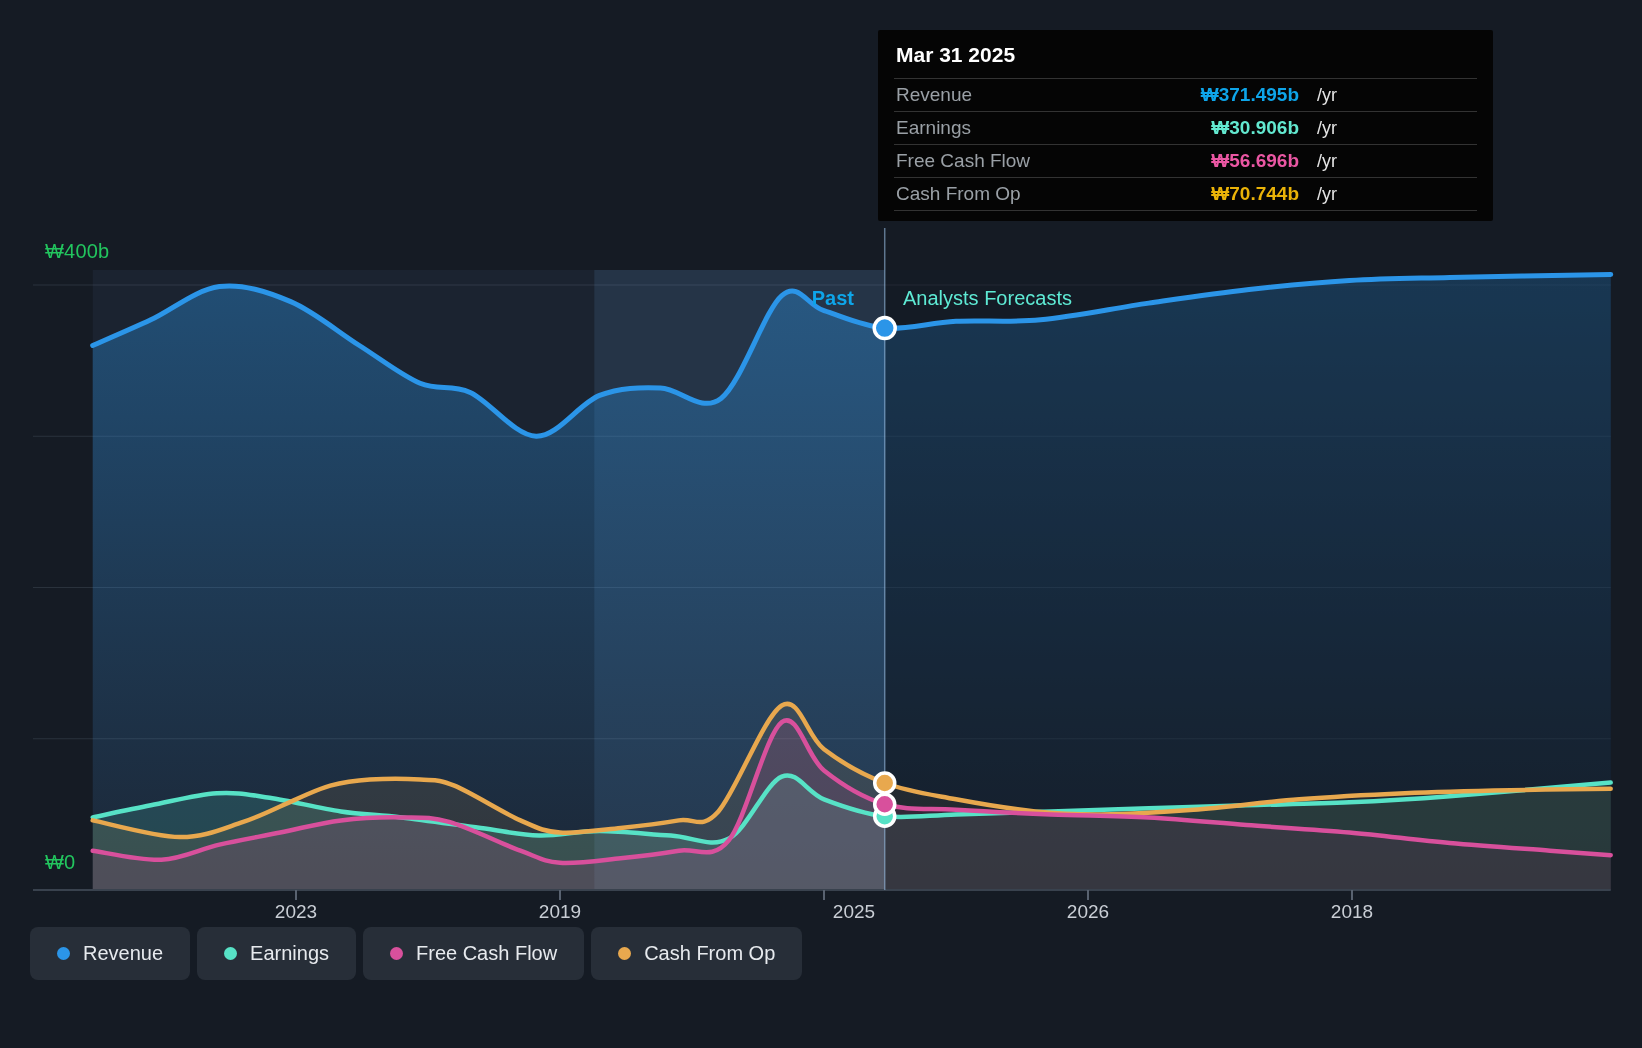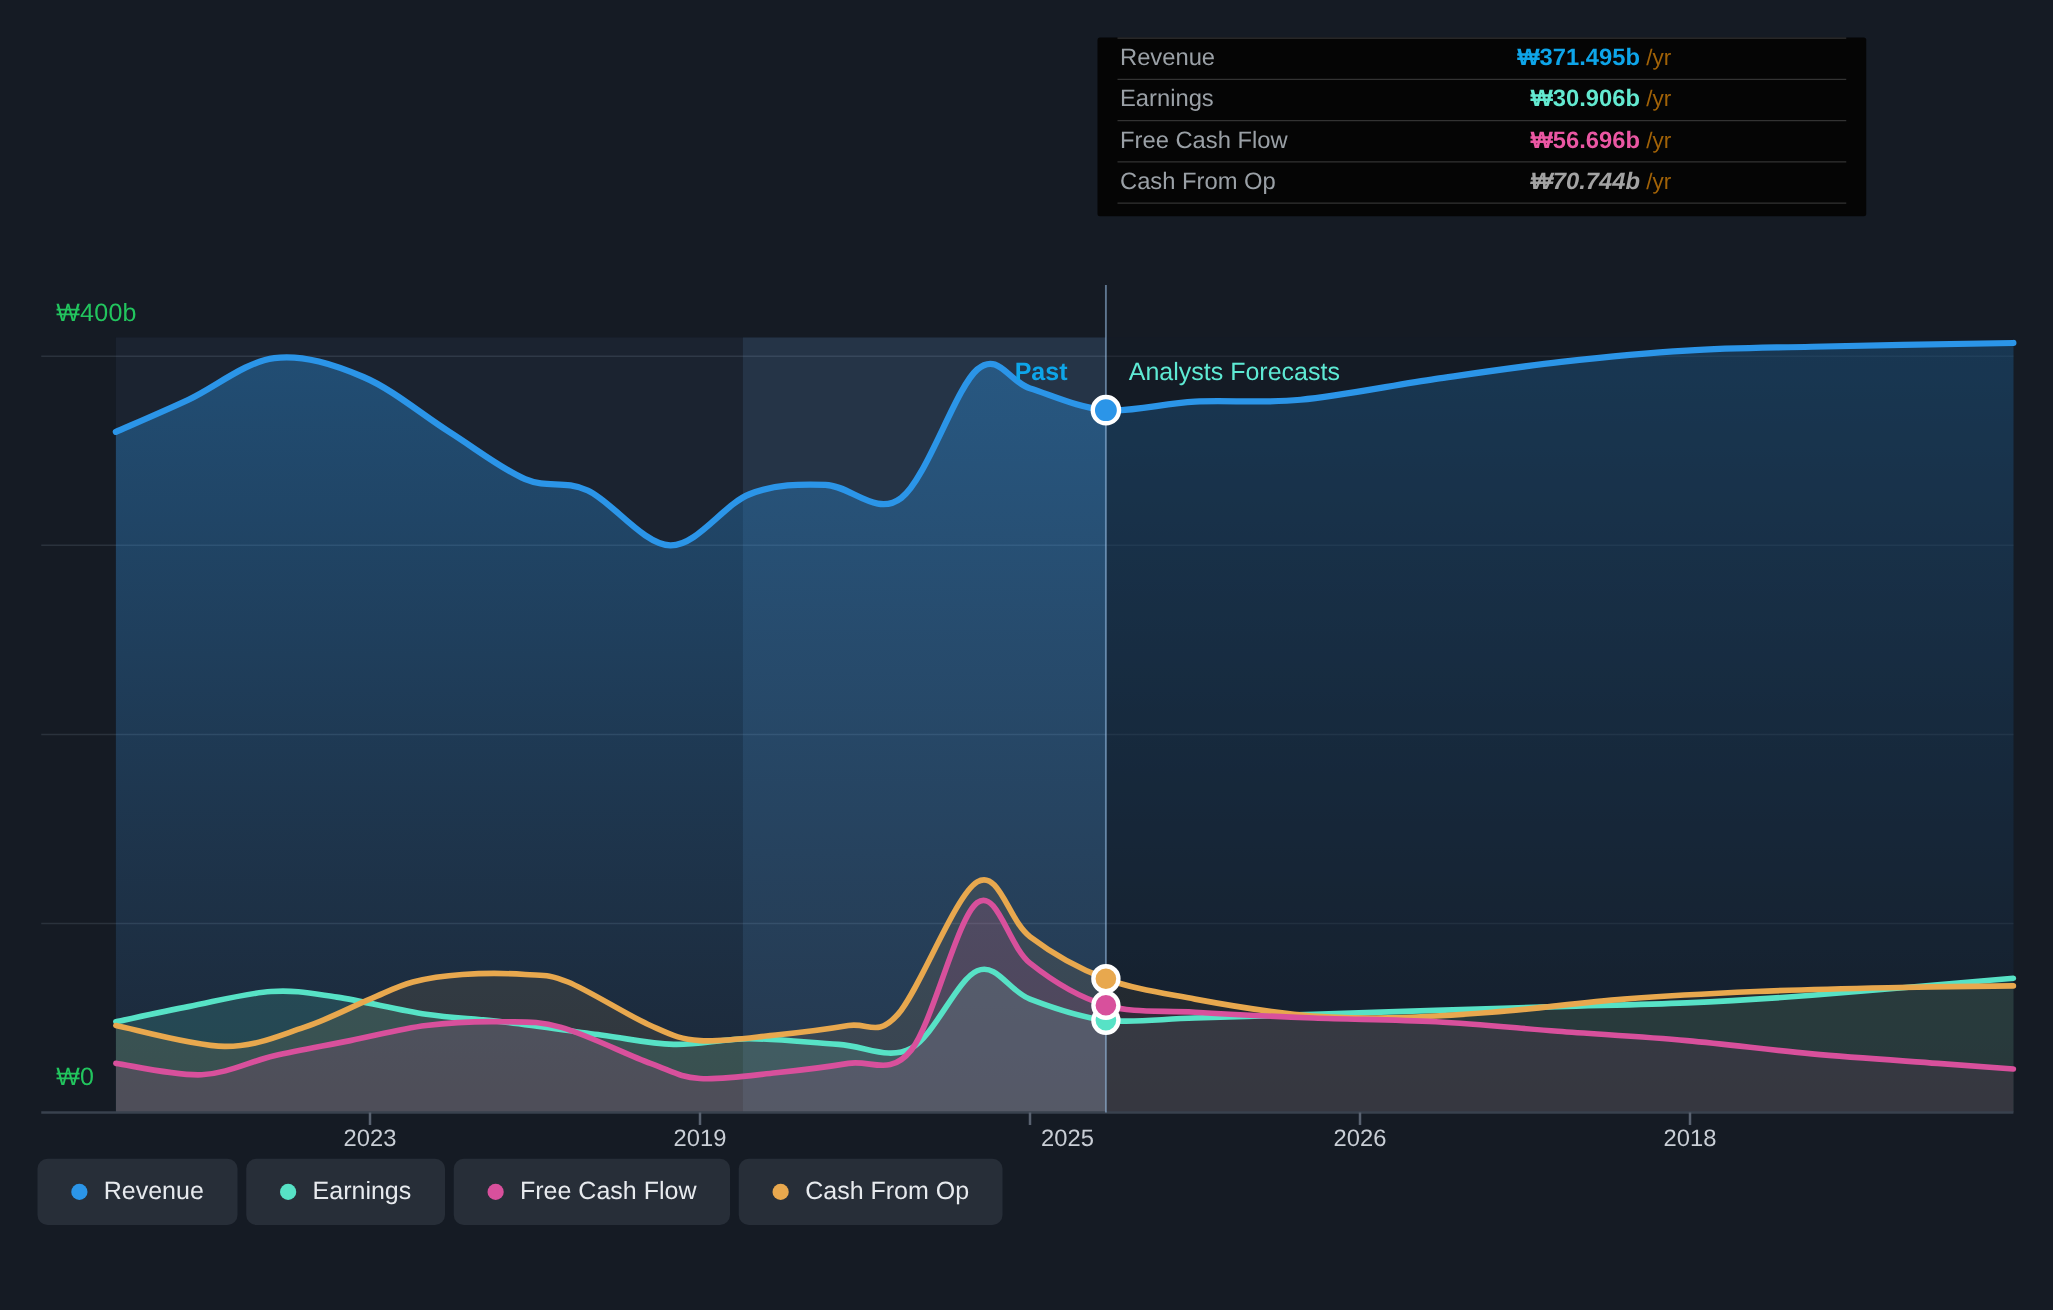--- a/index.html
+++ b/index.html
@@ -25,21 +25,21 @@
     padding:0 16px 10px 16px; z-index:5;
   }
   #tooltip .tt-title { font-size:21px; font-weight:700; color:#ffffff; padding:13px 0 11px 2px; }
   #tooltip .tt-row {
     display:flex; align-items:center; height:33px;
     border-top:1px solid #333333; font-size:19px;
   }
   #tooltip .tt-label { color:#9aa0a6; flex:1 1 auto; padding-left:2px; }
   #tooltip .tt-valwrap { width:295px; display:flex; justify-content:flex-end; align-items:baseline; margin-right:140px; }
   #tooltip .tt-value { font-weight:700; }
-  #tooltip .tt-unit { color:#a16207; font-size:18px; margin-left:5px; font-weight:400; }
+  #tooltip .tt-unit { color:#e5e5e5; font-size:18px; margin-left:18px; font-weight:400; }
   #tooltip .tt-footline { border-top:1px solid #333333; height:1px; }
 
   
   #legend { position:absolute; left:30px; top:927px; display:flex; gap:7px; }
   .legend-pill {
     display:flex; align-items:center; height:53px; padding:0 27px;
     background:#272e38; border-radius:8px; cursor:pointer;
   }
   .legend-dot { width:13px; height:13px; border-radius:50%; margin-right:13px; flex:0 0 auto; }
   .legend-text { color:#e7eaee; font-size:20px; }
@@ -101,20 +101,21 @@
       </g>
   </svg>
 
   <div class="ylabel" style="top:240px">₩400b</div>
   <div class="ylabel" style="top:851px">₩0</div>
 
   <div class="zone-label" id="past-label">Past</div>
   <div class="zone-label" id="forecast-label">Analysts Forecasts</div>
 
   <div id="tooltip">
+    <div class="tt-title">Mar 31 2025</div>
     <div class="tt-row">
       <span class="tt-label">Revenue</span>
       <span class="tt-valwrap">
           <span class="tt-value" style="color: #0ea5e9;">₩371.495b</span>
           <span class="tt-unit">/yr</span>
         </span>
     </div>
     <div class="tt-row">
       <span class="tt-label">Earnings</span>
       <span class="tt-valwrap">
@@ -125,21 +126,21 @@
     <div class="tt-row">
       <span class="tt-label">Free Cash Flow</span>
       <span class="tt-valwrap">
           <span class="tt-value" style="color: rgb(234, 87, 163);">₩56.696b</span>
           <span class="tt-unit">/yr</span>
         </span>
     </div>
     <div class="tt-row">
       <span class="tt-label">Cash From Op</span>
       <span class="tt-valwrap">
-          <span class="tt-value" style="color: #a3a3a3; font-style: italic;">₩70.744b</span>
+          <span class="tt-value" style="color: #eab308;">₩70.744b</span>
           <span class="tt-unit">/yr</span>
         </span>
     </div>
     <div class="tt-footline"></div>
   </div>
 
   <div id="legend">
     <div class="legend-pill">
       <span class="legend-dot" style="background: rgb(43, 149, 232);"></span>
       <span class="legend-text">Revenue</span>

